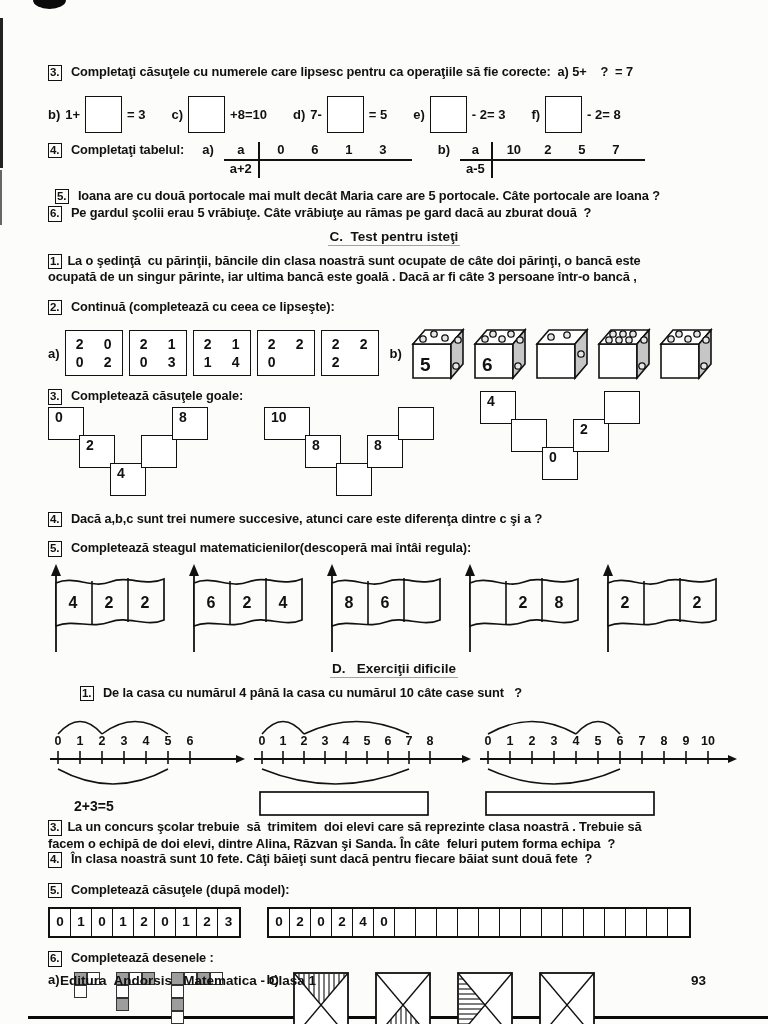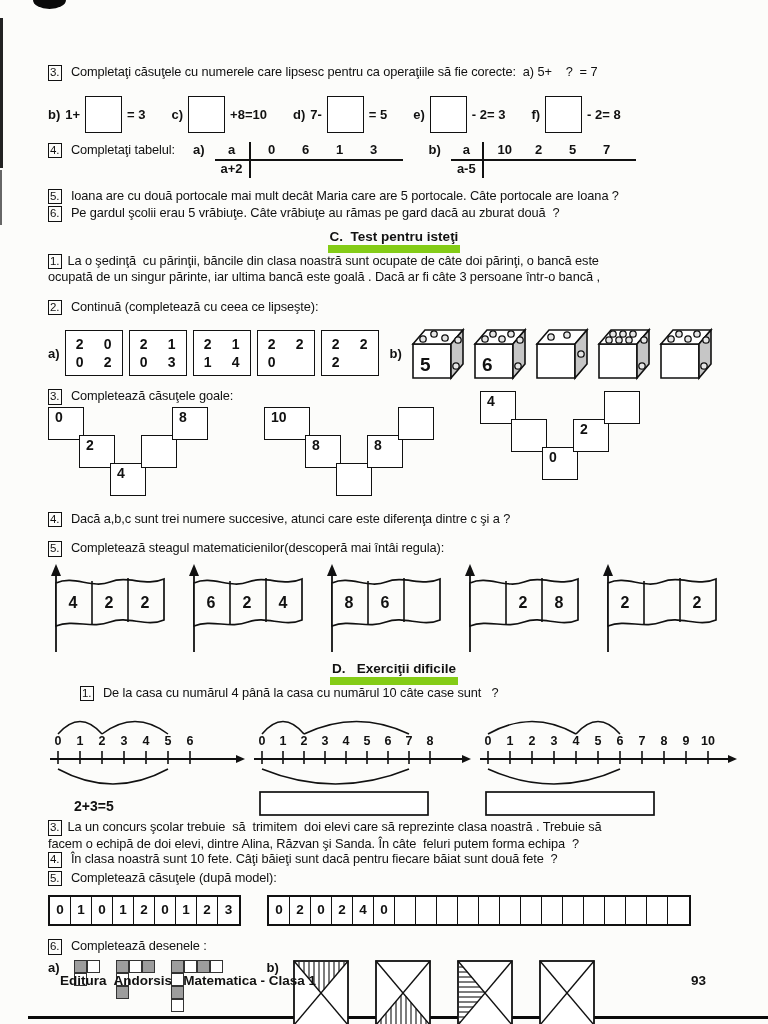--- a/index.html
+++ b/index.html
@@ -4,25 +4,25 @@
 <style>
 *{margin:0;padding:0;box-sizing:border-box;}
 html,body{width:768px;}
 body{height:1024px;background:#e9e9e7;font-family:"Liberation Sans",sans-serif;}
 .page{position:relative;width:768px;height:1024px;background:#fcfcfa;overflow:hidden;color:#111;}
 .scan-dot{position:absolute;top:-9px;left:33px;width:33px;height:18px;background:#0a0a0a;border-radius:50%;}
 .scan-left{position:absolute;left:0;top:18px;width:3px;height:150px;background:#222;}
 .scan-left2{position:absolute;left:0;top:170px;width:2px;height:55px;background:#666;}
 .scan-bottom{position:absolute;left:28px;bottom:5px;width:740px;height:3px;background:#0a0a0a;}
 .content{position:relative;padding:64px 28px 0 48px;}
-.prob{font-weight:normal;font-size:12.8px;line-height:15.6px;letter-spacing:-0.1px;}
+.prob{font-weight:bold;font-size:12.8px;line-height:15.6px;letter-spacing:-0.1px;}
 .sp{white-space:pre-wrap;}
 .numbox{display:inline-block;border:1.6px solid #111;font-size:11.5px;line-height:12.5px;padding:0 2px 1px 1px;margin-right:5px;}
 .sec-title{text-align:center;font-weight:bold;font-size:13.5px;margin:7px 0 9px;}
-.sec-title span{border-bottom:8px solid #84cc16;padding:0 2px 1px;white-space:pre-wrap;}
+.sec-title span{border-bottom:1px solid #84cc16;padding:0 2px 1px;white-space:pre-wrap;}
 
 .eq-row{display:flex;align-items:center;gap:26px;margin:15px 0 9px;}
 .eq{display:flex;align-items:center;gap:5px;font-weight:bold;font-size:13px;}
 .eq-box{display:inline-block;width:37px;height:37px;border:1.7px solid #111;background:#fff;}
 
 .tables-row{display:flex;align-items:flex-start;gap:18px;margin-bottom:10px;}
 .tblwrap{display:flex;align-items:flex-start;gap:10px;}
 .tbl-label,.glabel{font-weight:bold;font-size:13px;flex:none;}
 .wtable{display:grid;grid-template-columns:auto auto;font-weight:bold;font-size:13px;}
 .tv{padding:0 6px 2px;border-right:2.2px solid #111;text-align:center;}
@@ -124,21 +124,21 @@
             <div class="wtable">
               <div class="tv r1">a</div>
               <div class="tvals r1"><span class="tcell">10</span><span class="tcell">2</span><span class="tcell">5</span><span class="tcell">7</span></div>
               <div class="tv">a-5</div>
               <div class="tvals erow"><span class="tcell"></span><span class="tcell"></span><span class="tcell"></span><span class="tcell"></span></div>
             </div>
           </div>
         </div>
     </div>
 
-    <p class="prob" style="margin-bottom:1px;">
+    <p class="prob" style="margin-bottom:1px;margin-left:7px;">
       <span class="numbox">5.</span>
       <span>Ioana are cu două portocale mai mult decât Maria care are 5 portocale. Câte portocale are Ioana ?</span>
     </p>
     <p class="prob">
       <span class="numbox">6.</span>
       <span class="sp">Pe gardul şcolii erau 5 vrăbiuţe. Câte vrăbiuţe au rămas pe gard dacă au zburat două  ?</span>
     </p>
 
     <div class="sec-title"><span>C.  Test pentru isteţi</span></div>
 
@@ -419,21 +419,21 @@
           <path d="M98,29 Q120,4 142,29" fill="none" stroke="#111" stroke-width="1.5"></path>
           <path d="M10,64 Q76,94 142,64" fill="none" stroke="#111" stroke-width="1.5"></path>
           <rect x="8" y="87" width="168" height="23" fill="#fff" stroke="#111" stroke-width="1.7"></rect>
         </svg>
       </div>
 
     <div class="prob">
       <div><span class="numbox">3.</span><span class="sp">La un concurs şcolar trebuie  să  trimitem  doi elevi care să reprezinte clasa noastră . Trebuie să</span></div>
       <div class="sp">facem o echipă de doi elevi, dintre Alina, Răzvan şi Sanda. În câte  feluri putem forma echipa  ?</div>
     </div>
-    <p class="prob" style="margin-bottom:2px;">
+    <p class="prob" style="margin-bottom:14px;">
       <span class="numbox">4.</span>
       <span class="sp">În clasa noastră sunt 10 fete. Câţi băieţi sunt dacă pentru fiecare băiat sunt două fete  ?</span>
     </p>
     <p class="prob">
       <span class="numbox">5.</span>
       <span>Completează căsuţele (după model):</span>
     </p>
 
     <div class="strips-row" id="strips">
         <div class="strip">

